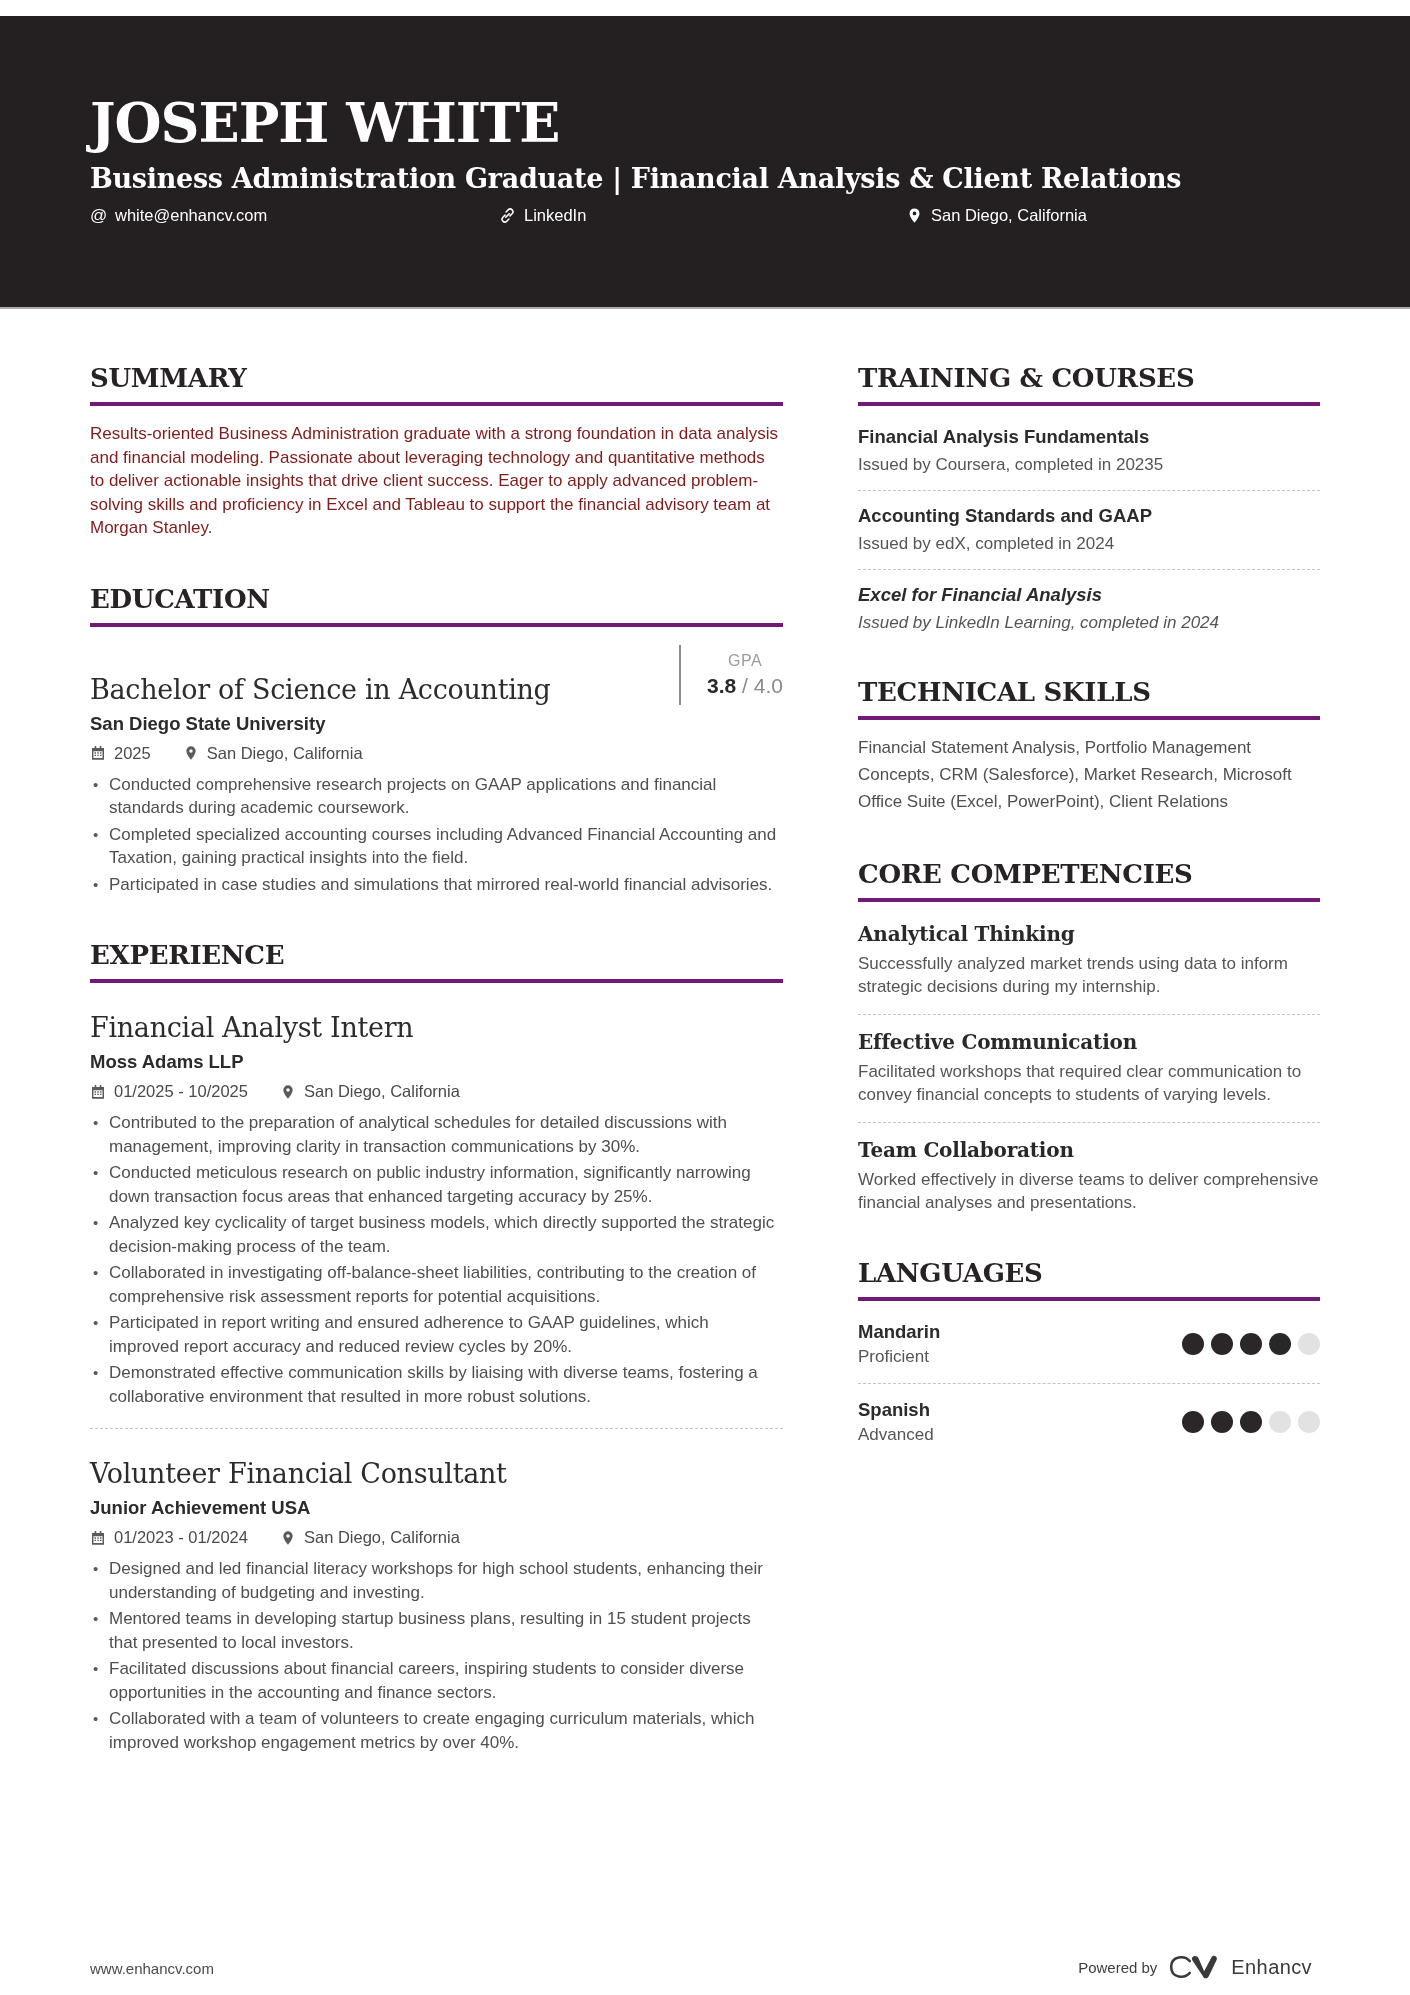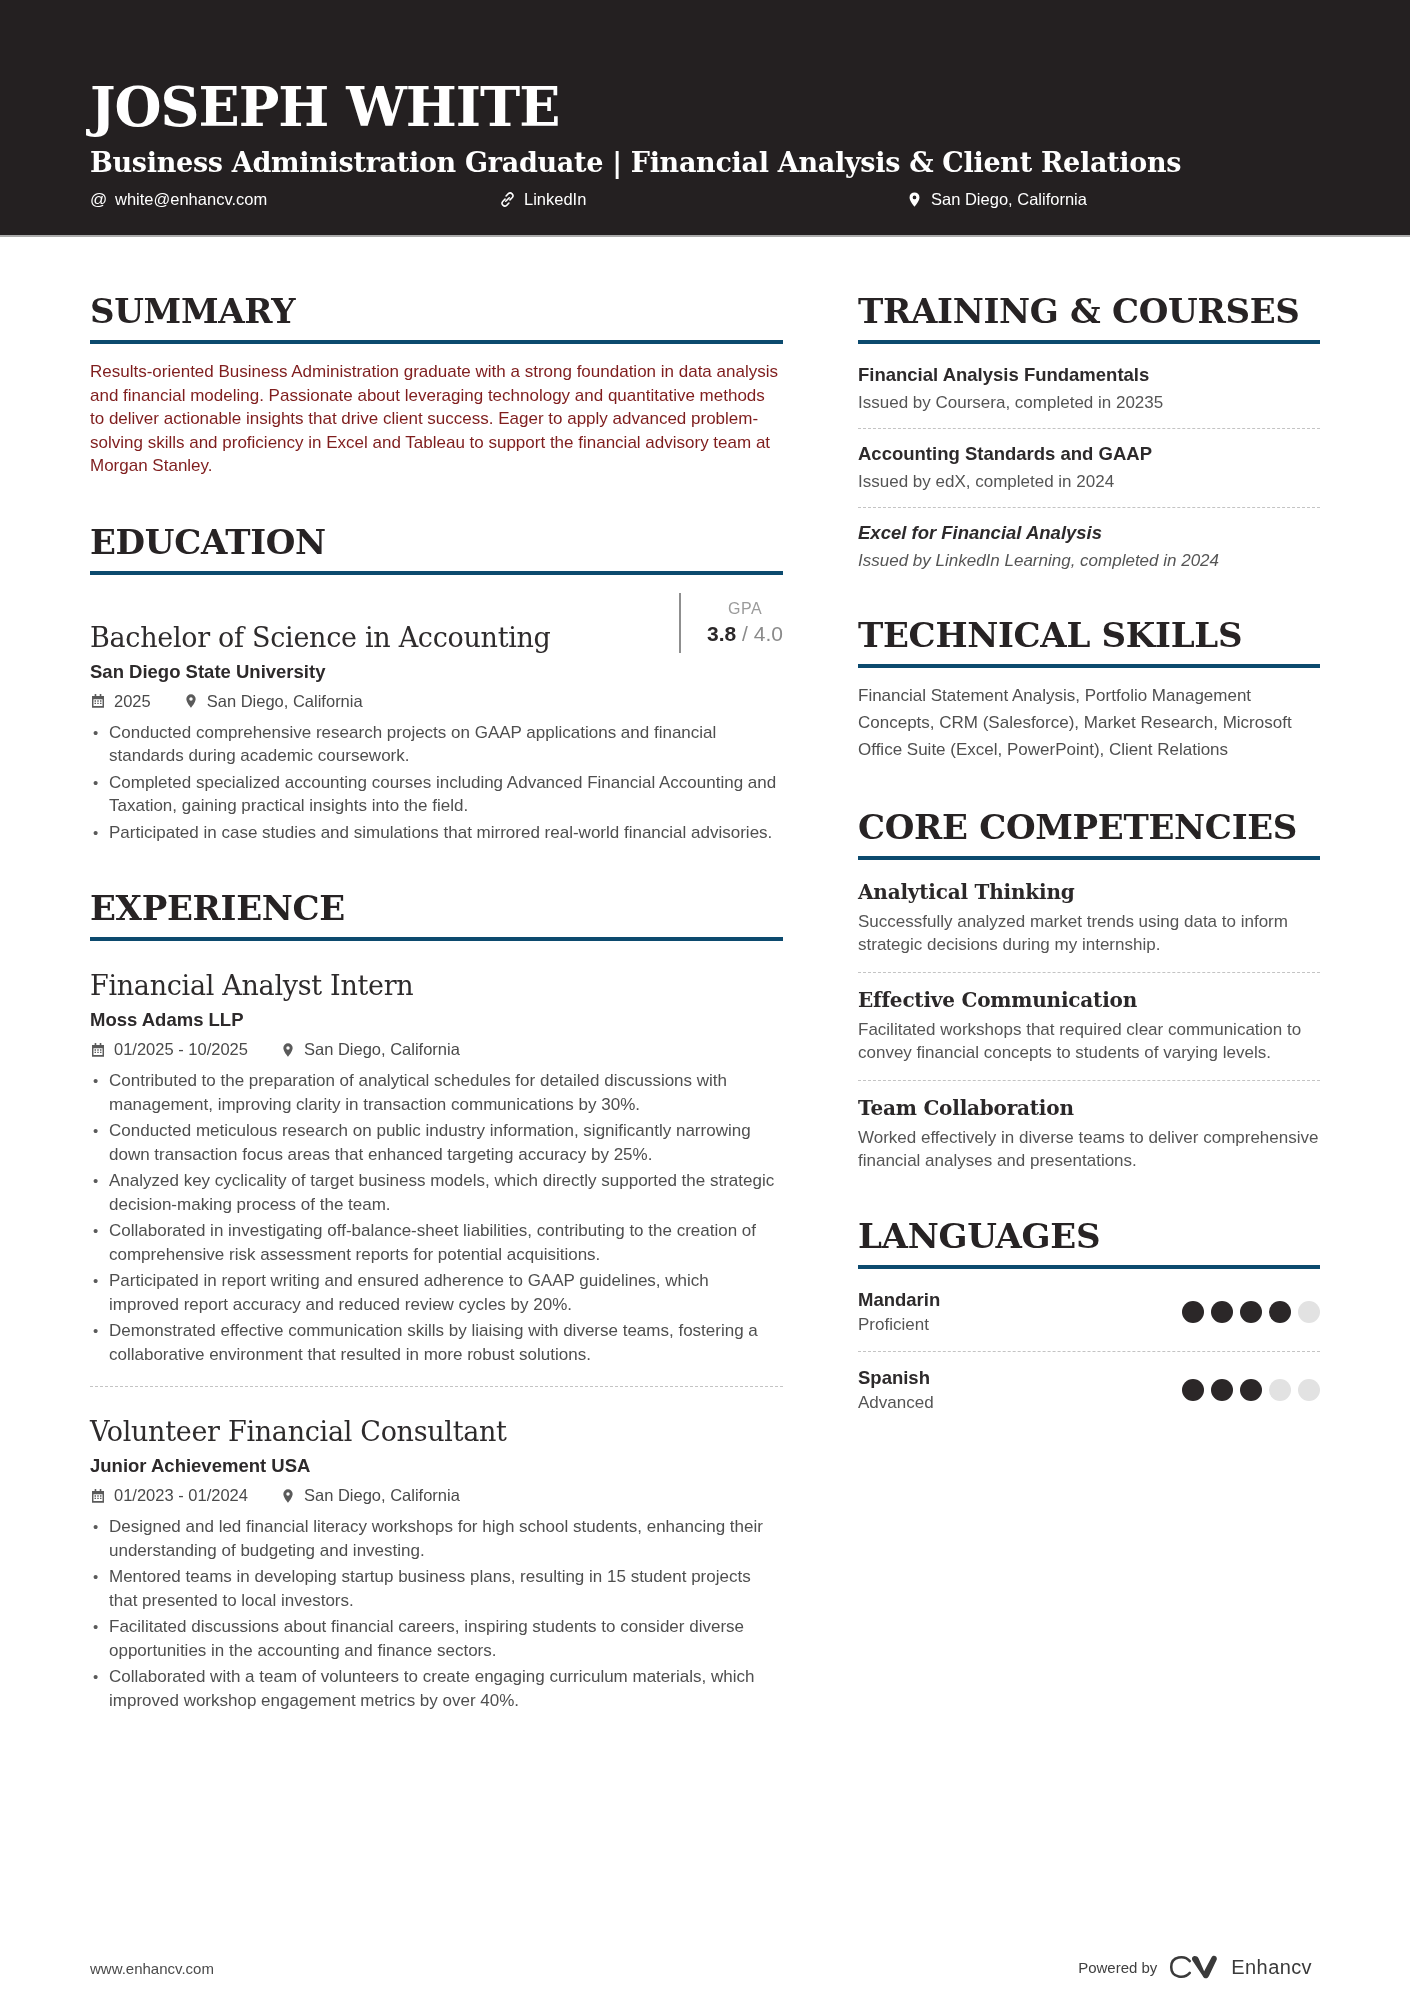--- a/index.html
+++ b/index.html
@@ -6,22 +6,22 @@
   html, body { margin: 0; padding: 0; }
   body {
     width: 1410px; height: 1995px; position: relative;
     background: #ffffff;
     font-family: "Liberation Sans", sans-serif;
     color: #4f4f4f;
   }
 
   
   .header {
-    background: #242021; height: 237px; padding: 80px 90px 0 90px;
-    border-bottom: 2px solid #ababab; position: relative;
+    background: #242021; height: 293px; padding: 80px 90px 0 90px;
+    border-bottom: 2px solid #ababab; position: relative; margin-top: 16px;
   }
   .name {
     font-family: "DejaVu Serif", serif; font-weight: 700;
     font-size: 54px; line-height: 1; color: #ffffff; letter-spacing: -1px;
     margin: 0;
   }
   .job-title {
     font-family: "DejaVu Serif", serif; font-weight: 700;
     font-size: 27px; color: #ffffff; margin-top: 13px; letter-spacing: -0.3px;
   }
@@ -37,22 +37,22 @@
   .c-linkedin { left: 409px; }
   .c-location { left: 816px; }
 
   
   .main { display: flex; padding: 0 90px; }
   .col-left { width: 693px; }
   .col-right { width: 462px; margin-left: 75px; }
 
   .section-heading {
     font-family: "DejaVu Serif", serif; font-weight: 700;
-    font-size: 34px; color: #272324; letter-spacing: -0.3px;
-    margin: 0; padding-bottom: 9px; border-bottom: 4px solid #0c4a6e;
+    font-size: 26px; color: #272324; letter-spacing: -0.3px;
+    margin: 0; padding-bottom: 9px; border-bottom: 4px solid #701a75;
   }
   .sec { margin-top: 44px; }
   .sec-first { margin-top: 54px; }
 
   .body-text { font-size: 17px; line-height: 23.5px; color: #7f1d1d; margin-top: 16px; }
 
   
   .entity-title {
     font-family: "DejaVu Serif", serif; font-weight: 400;
     font-size: 27px; color: #2e2b2c; line-height: 1.15; letter-spacing: -0.3px; margin-top: 29px;

